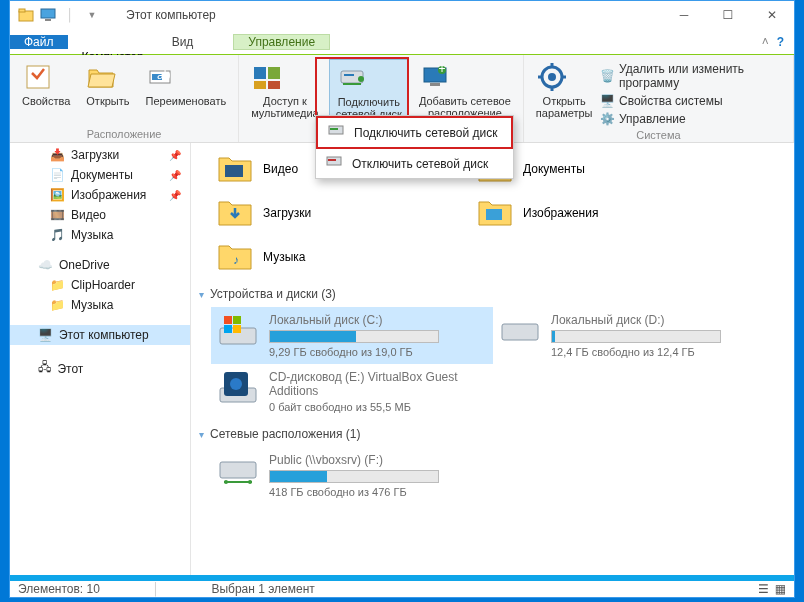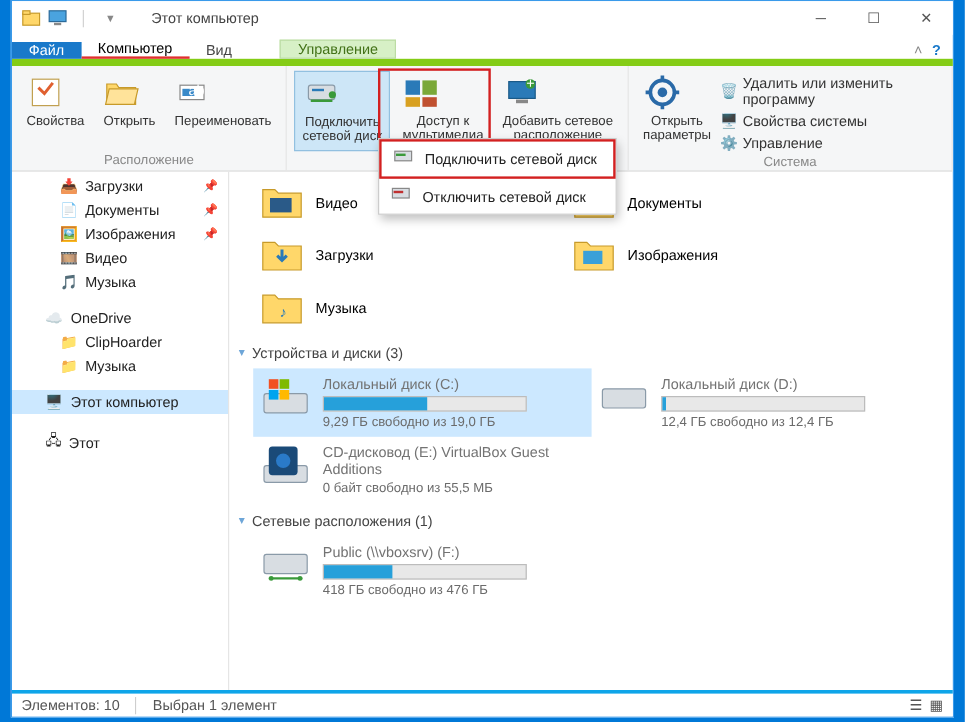--- a/index.html
+++ b/index.html
@@ -5,21 +5,21 @@
 *{margin:0;padding:0;box-sizing:border-box;font-family:"Segoe UI",Tahoma,sans-serif;font-size:12px;}
 body{background:#0078d7;width:804px;height:602px;overflow:hidden;position:relative;}
 .window{position:absolute;left:9px;top:0;width:786px;height:598px;background:#fff;border:1px solid #3a9aea;}
 .titlebar{height:28px;display:flex;align-items:center;background:#fff;}
 .qat{display:flex;align-items:center;gap:6px;padding:0 8px;}
 .qat-icon{width:16px;height:16px;display:flex;align-items:center;justify-content:center;}
 .title-tabs{margin-left:40px;background:#d7f0c6;padding:4px 12px;border:1px solid #bcdca4;color:#437218;}
 .title-text{margin-left:18px;color:#444;}
 .winbtns{margin-left:auto;display:flex;}
 .winbtn{width:44px;height:28px;display:flex;align-items:center;justify-content:center;color:#555;}
-.menubar{height:26px;display:flex;align-items:flex-end;border-bottom:6px solid #84cc16;position:relative;}
+.menubar{height:26px;display:flex;align-items:center;border-bottom:1px solid #84cc16;position:relative;}
 .menutab{padding:0 14px;display:flex;align-items:center;color:#444;cursor:pointer;}
 .menutab.file{background:#1979ca;color:#fff;}
 .menutab.active{border-bottom:2px solid #e03030;color:#000;margin-top:33px;}
 .menutab.green{background:#d7f0c6;color:#437218;border:1px solid #bcdca4;}
 .menubar .right-icons{margin-left:auto;display:flex;align-items:center;gap:8px;padding-right:10px;}
 .ribbon{height:88px;display:flex;border-bottom:1px solid #ddd;background:#f5f6f7;position:relative;}
 .rgroup{display:flex;flex-direction:column;align-items:center;border-right:1px solid #e5e5e5;padding:4px 6px 2px;}
 .rgroup-items{display:flex;gap:4px;flex:1;}
 .rbtn{display:flex;flex-direction:column;align-items:flex-start;justify-content:flex-start;padding:2px 6px;min-width:54px;cursor:pointer;text-align:center;}
 .rbtn.selected{background:#cde6f7;border:1px solid #92c0e0;}
@@ -44,21 +44,21 @@
 .folder-item{width:260px;display:flex;align-items:center;gap:10px;padding:4px 6px;cursor:pointer;}
 .folder-icon{width:36px;height:36px;display:flex;align-items:center;justify-content:center;}
 .drive-item{width:282px;display:flex;gap:10px;padding:6px;cursor:pointer;}
 .drive-item.selected{background:#cce8ff;}
 .drive-icon{width:42px;height:36px;display:flex;align-items:center;justify-content:center;}
 .drive-info{flex:1;}
 .drive-name{color:#737373;margin-bottom:3px;}
 .progress{width:170px;height:13px;border:1px solid #bcbcbc;background:#e8e8e8;margin-bottom:3px;}
 .progress-fill{height:100%;background:#26a0da;}
 .drive-free{font-size:11px;color:#6b6b6b;}
-.statusbar{position:absolute;bottom:0;left:0;right:0;height:22px;border-top:3px solid #0ea5e9;display:flex;align-items:center;padding:0 8px;font-size:11px;color:#555;background:#fff;}
+.statusbar{position:absolute;bottom:0;left:0;right:0;height:22px;border-top:6px solid #0ea5e9;display:flex;align-items:center;padding:0 8px;font-size:11px;color:#555;background:#fff;gap:42px;}
 .statusbar .right{margin-left:auto;display:flex;gap:6px;}
 </style>
 </head>
 <body>
 
 <div class="window">
 
   <div class="titlebar">
     <div class="qat">
       <span class="qat-icon">
@@ -125,43 +125,43 @@
               </svg>
             </div>
           <div class="rlabel">Переименовать</div>
         </div>
       </div>
       <div class="rgroup-label">Расположение</div>
     </div>
 
     <div class="rgroup">
       <div class="rgroup-items">
+        <div class="rbtn">
+          <div class="ricon">
+              <svg width="30" height="28">
+                <rect x="2" y="4" width="12" height="12" fill="#2a7ab8"></rect>
+                <rect x="16" y="4" width="12" height="12" fill="#7aa838"></rect>
+                <rect x="2" y="18" width="12" height="8" fill="#d8a020"></rect>
+                <rect x="16" y="18" width="12" height="8" fill="#c05030"></rect>
+              </svg>
+            </div>
+          <div class="rlabel">Доступ к
+мультимедиа</div>
+        </div>
         <div class="rbtn selected">
           <div class="ricon">
               <svg width="30" height="26">
                 <rect x="4" y="6" width="22" height="12" rx="2" fill="#d8dde2" stroke="#8a9aa8"></rect>
                 <rect x="7" y="9" width="10" height="2" fill="#2a7ab8"></rect>
                 <path d="M6 19 h18" stroke="#3a9a3a" stroke-width="2"></path>
                 <circle cx="24" cy="14" r="3" fill="#3a9a3a"></circle>
               </svg>
             </div>
           <div class="rlabel">Подключить
 сетевой диск</div>
-        </div>
-        <div class="rbtn">
-          <div class="ricon">
-              <svg width="30" height="28">
-                <rect x="2" y="4" width="12" height="12" fill="#2a7ab8"></rect>
-                <rect x="16" y="4" width="12" height="12" fill="#7aa838"></rect>
-                <rect x="2" y="18" width="12" height="8" fill="#d8a020"></rect>
-                <rect x="16" y="18" width="12" height="8" fill="#c05030"></rect>
-              </svg>
-            </div>
-          <div class="rlabel">Доступ к
-мультимедиа</div>
         </div>
         <div class="rbtn">
           <div class="ricon">
               <svg width="30" height="26">
                 <rect x="4" y="4" width="22" height="14" fill="#2a7ab8" stroke="#1a5a88"></rect>
                 <rect x="10" y="19" width="10" height="3" fill="#888"></rect>
                 <circle cx="22" cy="6" r="4" fill="#3a9a3a"></circle>
                 <text x="22" y="9" fill="#fff" font-size="8" text-anchor="middle">+</text>
               </svg>
             </div>

